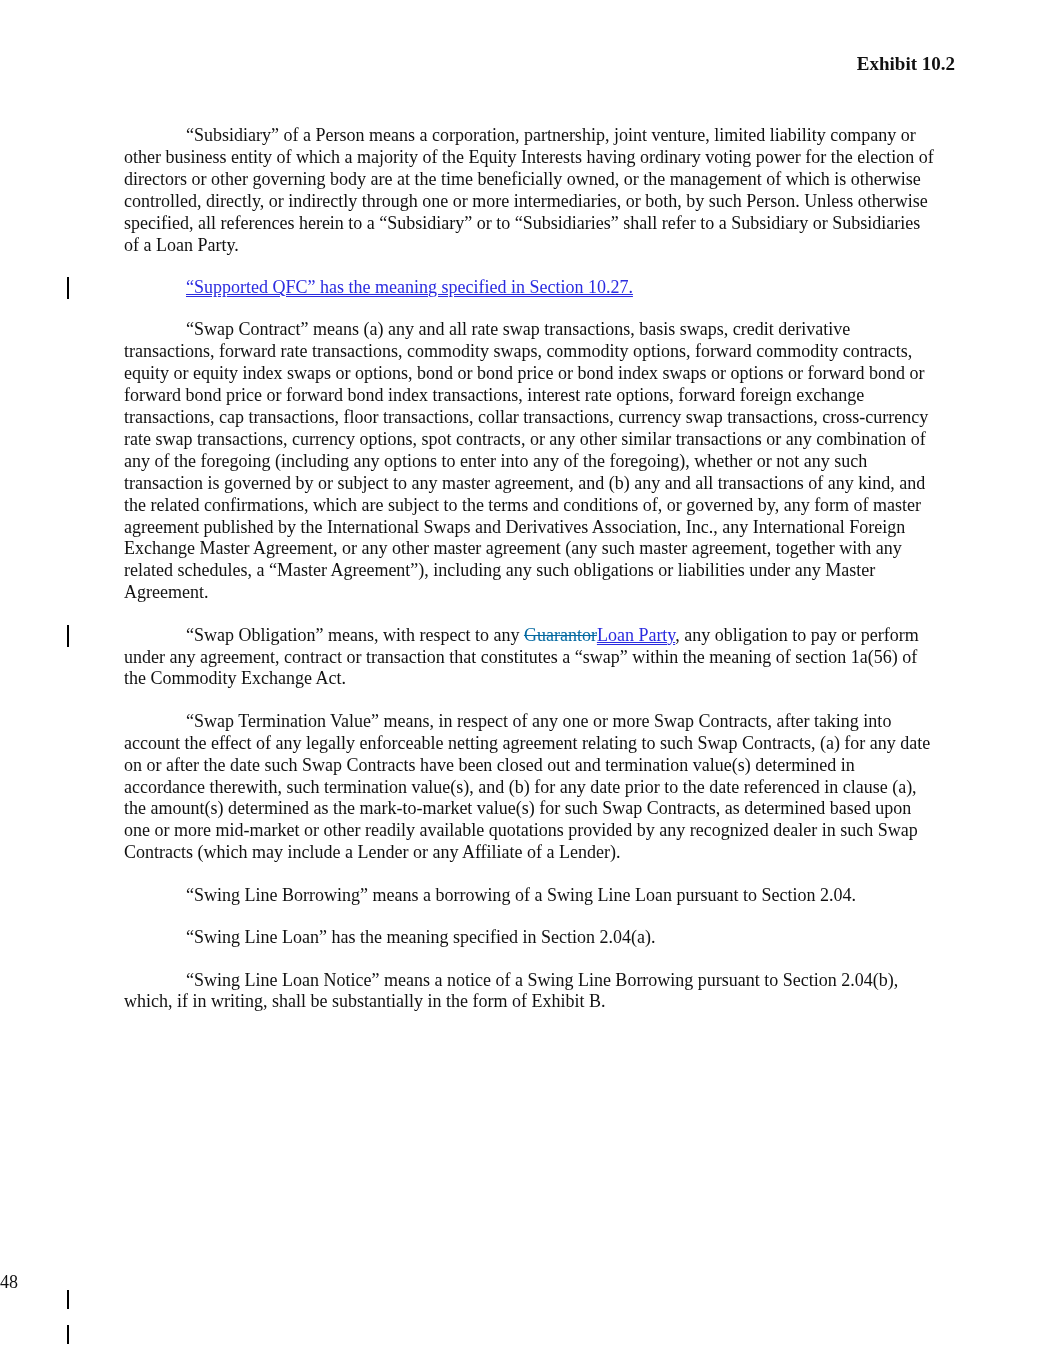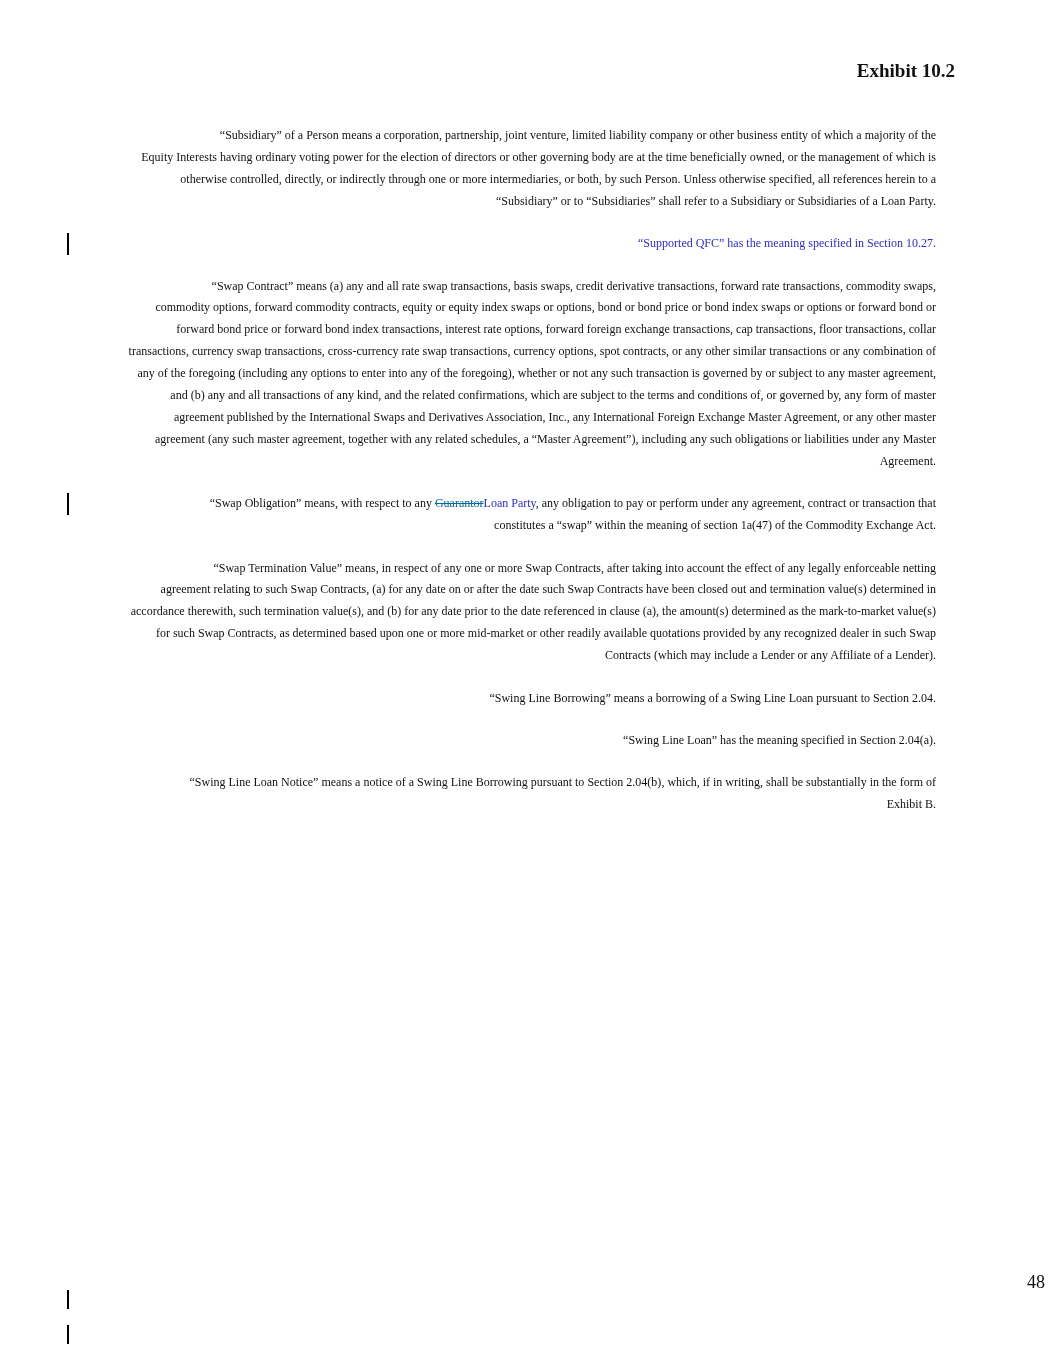--- a/index.html
+++ b/index.html
@@ -10,63 +10,63 @@
     body {
       width: 1055px;
       height: 1365px;
       position: relative;
       overflow: hidden;
       font-family: "Liberation Serif", "DejaVu Serif", serif;
       color: #111111;
     }
     .exhibit {
       position: absolute;
-      top: 60px;
+      top: 53px;
       right: 100px;
       font-weight: bold;
       font-size: 19px;
     }
     .body-text {
       position: absolute;
       top: 125px;
       left: 124px;
       width: 812px;
-      font-size: 12px;
+      font-size: 18px;
       line-height: 21.9px;
-      text-align: right;
     }
     .para {
       margin: 0 0 20.5px 0;
       text-indent: 62px;
       position: relative;
     }
     .change-bar {
       position: absolute;
       left: -57px;
       width: 2px;
       height: 22px;
       background: #000;
     }
     .ins {
       color: #2a2ae0;
+      text-decoration: underline;
       text-decoration-style: double;
       text-decoration-thickness: 1px;
     }
     .del {
       color: #0369a1;
       text-decoration: line-through;
     }
     .xref {
     }
     .page-number {
       position: absolute;
       top: 1272px;
       left: 0;
       width: 1045px;
-      text-align: right;
+      text-align: left;
       font-size: 18px;
     }
     .margin-bar {
       position: absolute;
       left: 67px;
       width: 2px;
       height: 19px;
       background: #000;
     }
   </style>
@@ -85,21 +85,21 @@
     <span class="change-bar" style="top:0;"></span>
     <span class="ins">“Supported QFC” has the meaning specified in Section 10.27.</span>
   </p>
 
   <p class="para">
     <span>“Swap Contract” means (a) any and all rate swap transactions, basis swaps, credit derivative transactions, forward rate transactions, commodity swaps, commodity options, forward commodity contracts, equity or equity index swaps or options, bond or bond price or bond index swaps or options or forward bond or forward bond price or forward bond index transactions, interest rate options, forward foreign exchange transactions, cap transactions, floor transactions, collar transactions, currency swap transactions, cross-currency rate swap transactions, currency options, spot contracts, or any other similar transactions or any combination of any of the foregoing (including any options to enter into any of the foregoing), whether or not any such transaction is governed by or subject to any master agreement, and (b) any and all transactions of any kind, and the related confirmations, which are subject to the terms and conditions of, or governed by, any form of master agreement published by the International Swaps and Derivatives Association, Inc., any International Foreign Exchange Master Agreement, or any other master agreement (any such master agreement, together with any related schedules, a “Master Agreement”), including any such obligations or liabilities under any Master Agreement.</span>
   </p>
 
   <p class="para">
     <span class="change-bar" style="top:0;"></span>
-    <span>“Swap Obligation” means, with respect to any </span><span class="del">Guarantor</span><span class="ins">Loan Party</span><span>, any obligation to pay or perform under any agreement, contract or transaction that constitutes a “swap” within the meaning of section 1a(47) of the Commodity Exchange Act.</span>
+    <span>“Swap Obligation” means, with respect to any </span><span class="del">Guarantor</span><span class="ins">Loan Party</span><span>, any obligation to pay or perform under any agreement, contract or transaction that constitutes a “swap” within the meaning of section 1a(56) of the Commodity Exchange Act.</span>
   </p>
 
   <p class="para">
     <span>“Swap Termination Value” means, in respect of any one or more Swap Contracts, after taking into account the effect of any legally enforceable netting agreement relating to such Swap Contracts, (a) for any date on or after the date such Swap Contracts have been closed out and termination value(s) determined in accordance therewith, such termination value(s), and (b) for any date prior to the date referenced in clause (a), the amount(s) determined as the mark-to-market value(s) for such Swap Contracts, as determined based upon one or more mid-market or other readily available quotations provided by any recognized dealer in such Swap Contracts (which may include a Lender or any Affiliate of a Lender).</span>
   </p>
 
   <p class="para">
     <span>“Swing Line Borrowing” means a borrowing of a Swing Line Loan pursuant to </span><span class="xref">Section 2.04</span><span>.</span>
   </p>
 

